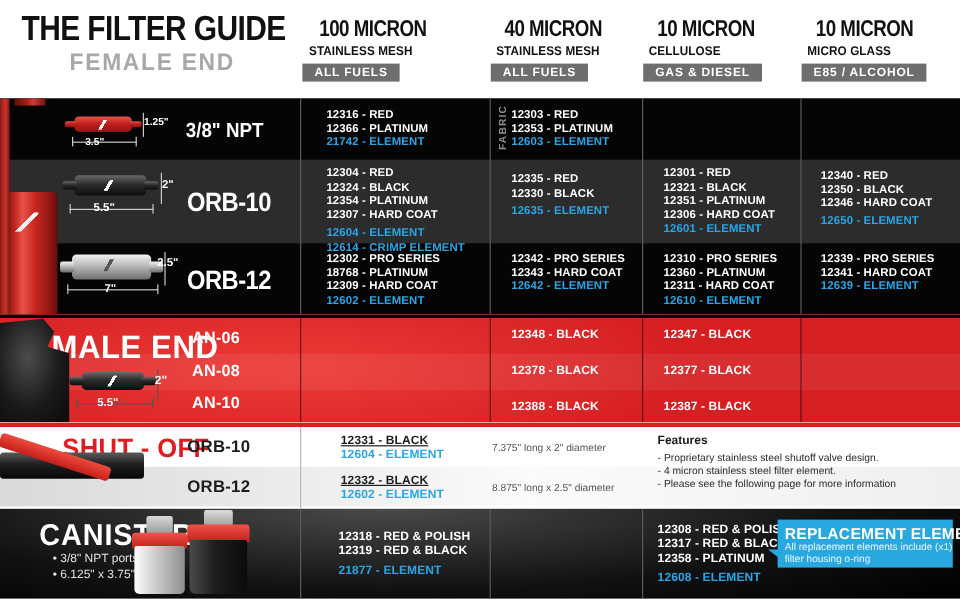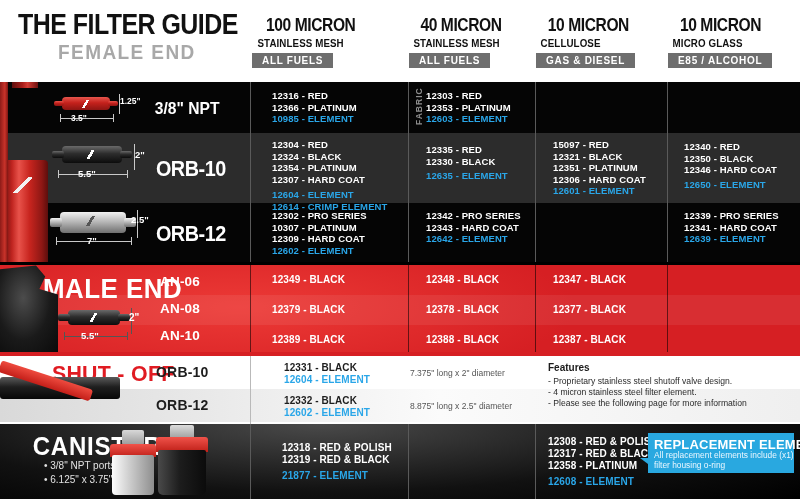--- a/index.html
+++ b/index.html
@@ -63,21 +63,21 @@
   
   .vdiv { position:absolute; width:1px; background:#5a5a5a; }
   .vdiv.lite { background:#b9b9b9; }
   .vdiv.onred { background:#000; opacity:.55; }
 
   
   .cell { position:absolute; }
   .pn { font-size:9.5px; font-weight:bold; color:#fff; line-height:11.5px;
     letter-spacing:0.1px; white-space:nowrap; }
   .pn.el { color:#2aa6e8; }
-  .pn.dark { color:#1d1d1d; }
+  .pn.dark { color:#1d1d1d;text-decoration:underline; }
   .pn.big { font-size:10px; line-height:12px; }
 
   
   .rowlabel { position:absolute; color:#fff; font-weight:bold; white-space:nowrap; }
   .rl-npt { font-size:17px; letter-spacing:0px; transform:scaleX(0.92); }
   .rl-orb { font-size:22px; letter-spacing:-0.5px; transform:scaleX(0.9); }
 
   .sect-title { position:absolute; font-weight:bold; color:#fff; white-space:nowrap; }
   .t-male { font-size:27px; letter-spacing:0.5px; transform:scaleX(0.96); }
   .t-shut { font-size:22px; color:#e01b22; letter-spacing:0.3px; transform:scaleX(0.97); }
@@ -216,21 +216,21 @@
     <div class="dimline" style="left:60px; top:32px; width:1px; height:8px;"></div>
     <div class="dimline" style="left:113px; top:32px; width:1px; height:8px;"></div>
     <div class="dimtxt" style="left:71px; top:31px; color:#fff; font-weight:bold;">3.5"</div>
     <div class="dimline" style="left:119px; top:12px; width:1px; height:20px;"></div>
     <div class="dimtxt" style="left:120px; top:14px; color:#fff; font-weight:bold;">1.25"</div>
     <div class="rowlabel rl-npt" style="left:152px; top:17px;">3/8" NPT</div>
 
     <div class="cell" style="left:272px; top:8px;">
       <div class="pn">12316 - RED</div>
       <div class="pn">12366 - PLATINUM</div>
-      <div class="pn el">10985 - ELEMENT</div>
+      <div class="pn el">21742 - ELEMENT</div>
     </div>
     <div class="fabric" style="left:414px; top:9px; height:34px;">FABRIC</div>
     <div class="cell" style="left:426px; top:8px;">
       <div class="pn">12303 - RED</div>
       <div class="pn">12353 - PLATINUM</div>
       <div class="pn el">12603 - ELEMENT</div>
     </div>
 
     <div class="art filt-blk" style="left:62px; top:64px; width:60px; height:17px;"></div>
     <div class="nip filt-blk" style="left:52px; top:69px; width:12px; height:7px;"></div>
@@ -251,21 +251,21 @@
       <div class="pn">12307 - HARD COAT</div>
       <div class="pn el" style="margin-top:4px;">12604 - ELEMENT</div>
       <div class="pn el">12614 - CRIMP ELEMENT</div>
     </div>
     <div class="cell" style="left:426px; top:62px;">
       <div class="pn">12335 - RED</div>
       <div class="pn">12330 - BLACK</div>
       <div class="pn el" style="margin-top:3px;">12635 - ELEMENT</div>
     </div>
     <div class="cell" style="left:553px; top:57px;">
-      <div class="pn">15097 - RED</div>
+      <div class="pn">12301 - RED</div>
       <div class="pn">12321 - BLACK</div>
       <div class="pn">12351 - PLATINUM</div>
       <div class="pn">12306 - HARD COAT</div>
       <div class="pn el">12601 - ELEMENT</div>
     </div>
     <div class="cell" style="left:684px; top:59px;">
       <div class="pn">12340 - RED</div>
       <div class="pn">12350 - BLACK</div>
       <div class="pn">12346 - HARD COAT</div>
       <div class="pn el" style="margin-top:3px;">12650 - ELEMENT</div>
@@ -278,28 +278,34 @@
     <div class="dimline" style="left:56px; top:159px; width:76px; height:1px;"></div>
     <div class="dimline" style="left:56px; top:155px; width:1px; height:8px;"></div>
     <div class="dimline" style="left:131px; top:155px; width:1px; height:8px;"></div>
     <div class="dimtxt" style="left:87px; top:153px; color:#fff; font-weight:bold; font-size:9.5px;">7"</div>
     <div class="dimline" style="left:137px; top:128px; width:1px; height:28px;"></div>
     <div class="dimtxt" style="left:131px; top:132px; color:#fff; font-weight:bold; font-size:9.5px;">2.5"</div>
     <div class="rowlabel rl-orb" style="left:152px; top:139px;">ORB-12</div>
 
     <div class="cell" style="left:272px; top:128px;">
       <div class="pn">12302 - PRO SERIES</div>
-      <div class="pn">10307 - PLATINUM</div>
+      <div class="pn">18768 - PLATINUM</div>
       <div class="pn">12309 - HARD COAT</div>
       <div class="pn el">12602 - ELEMENT</div>
     </div>
     <div class="cell" style="left:426px; top:128px;">
       <div class="pn">12342 - PRO SERIES</div>
       <div class="pn">12343 - HARD COAT</div>
       <div class="pn el">12642 - ELEMENT</div>
+    </div>
+    <div class="cell" style="left:553px; top:128px;">
+      <div class="pn">12310 - PRO SERIES</div>
+      <div class="pn">12360 - PLATINUM</div>
+      <div class="pn">12311 - HARD COAT</div>
+      <div class="pn el">12610 - ELEMENT</div>
     </div>
     <div class="cell" style="left:684px; top:128px;">
       <div class="pn">12339 - PRO SERIES</div>
       <div class="pn">12341 - HARD COAT</div>
       <div class="pn el">12639 - ELEMENT</div>
     </div>
   </div>
 
   <div class="me">
     <div class="me-grad"></div>
@@ -312,26 +318,20 @@
     <div class="vdiv onred" style="left:408px; top:3px; height:87px;"></div>
     <div class="vdiv onred" style="left:535px; top:3px; height:87px;"></div>
     <div class="vdiv onred" style="left:667px; top:3px; height:87px;"></div>
 
     <div class="sect-title t-male" style="left:40px; top:12px;">MALE END</div>
 
     <div class="an-lab" style="left:160px; top:12px;">AN-06</div>
     <div class="an-lab" style="left:160px; top:39px;">AN-08</div>
     <div class="an-lab" style="left:160px; top:66px;">AN-10</div>
 
-    <div class="cell" style="left:272px; top:12px;">
-      <div class="pn big">12349 - BLACK</div>
-      <div class="pn big" style="margin-top:18px;">12379 - BLACK</div>
-      <div class="pn big" style="margin-top:18px;">12389 - BLACK</div>
-
-    </div>
     <div class="cell" style="left:426px; top:12px;">
       <div class="pn big">12348 - BLACK</div>
       <div class="pn big" style="margin-top:18px;">12378 - BLACK</div>
       <div class="pn big" style="margin-top:18px;">12388 - BLACK</div>
 
     </div>
     <div class="cell" style="left:553px; top:12px;">
       <div class="pn big">12347 - BLACK</div>
       <div class="pn big" style="margin-top:18px;">12377 - BLACK</div>
       <div class="pn big" style="margin-top:18px;">12387 - BLACK</div>

